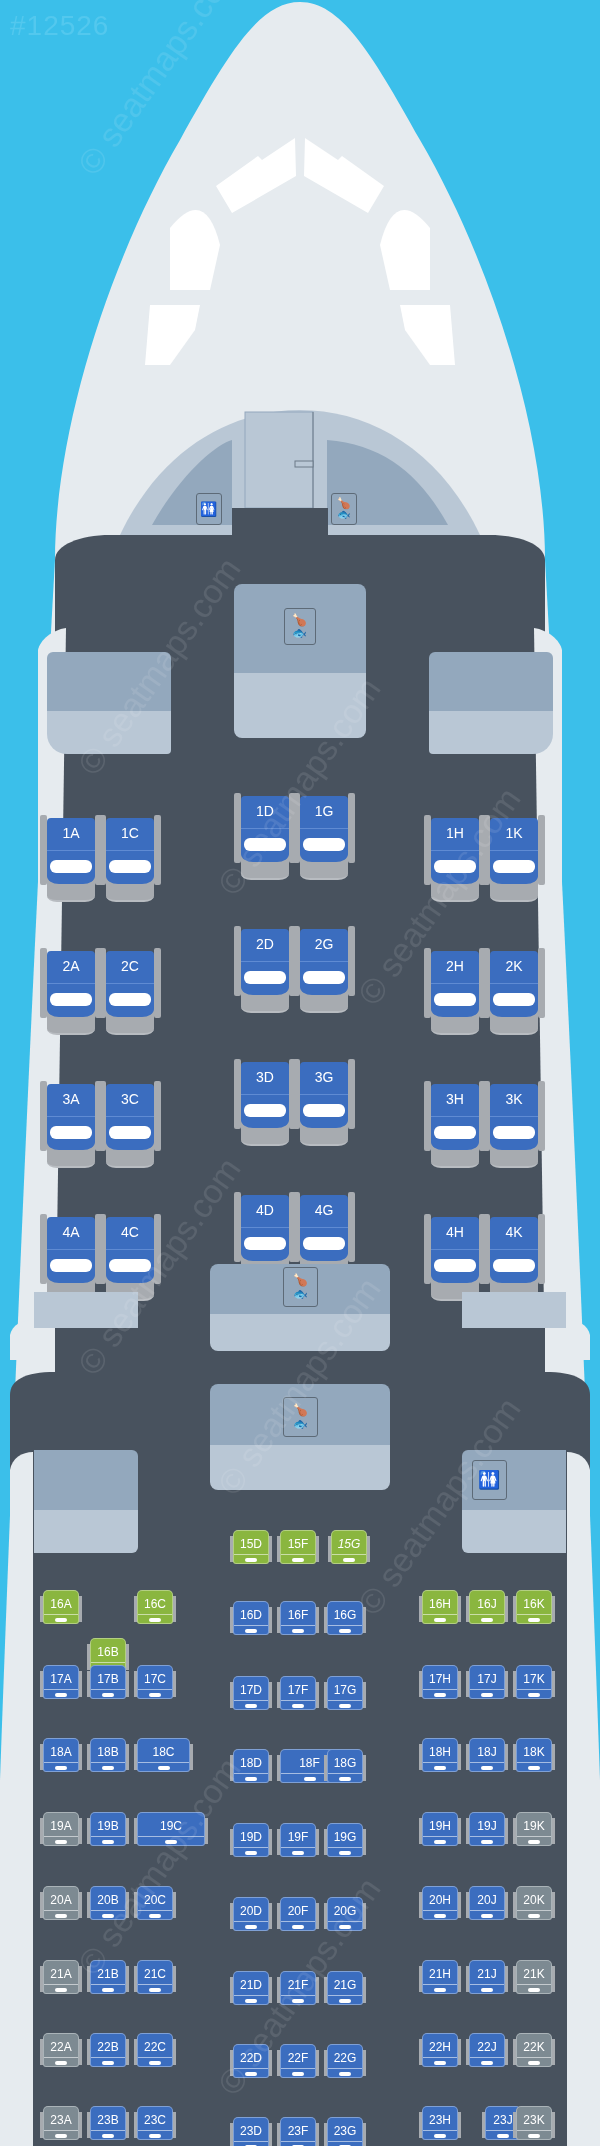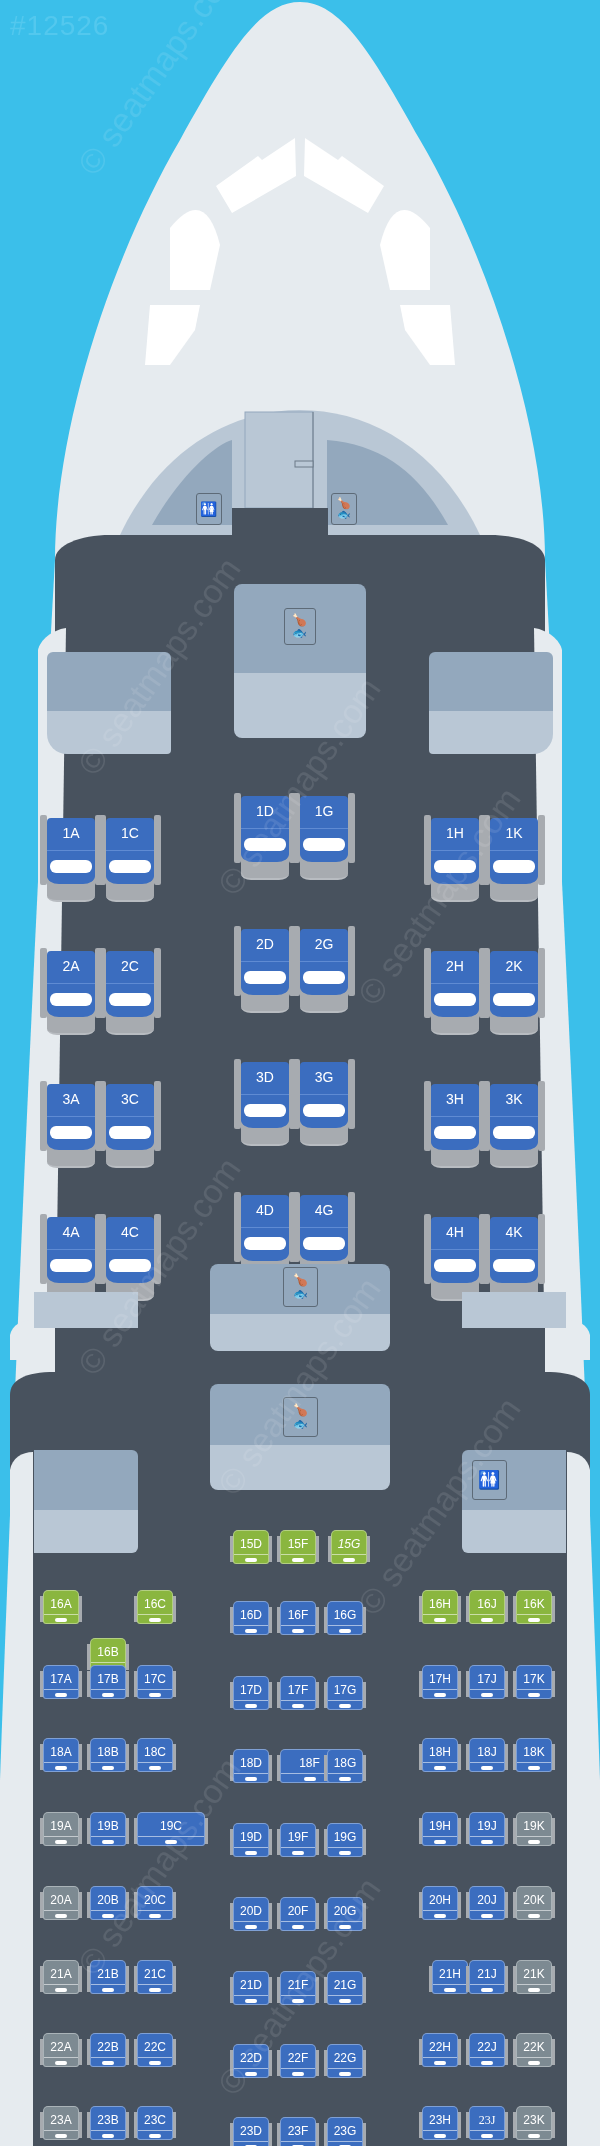--- a/index.html
+++ b/index.html
@@ -483,21 +483,21 @@
       <div class="pill"></div>
       <div class="label">18A</div>
     </div>
     <div class="eseat" style="left: 87px; top: 1738px;">
       <div class="arm l"></div>
       <div class="arm r"></div>
       <div class="back c-blue"></div>
       <div class="pill"></div>
       <div class="label">18B</div>
     </div>
-    <div class="eseat" style="left: 134px; top: 1738px;">
+    <div class="eseat" style="left: 134px; top: 1738px; padding-left: 17px;">
       <div class="arm l"></div>
       <div class="arm r"></div>
       <div class="back c-blue"></div>
       <div class="pill"></div>
       <div class="label">18C</div>
     </div>
     <div class="eseat" style="left: 230px; top: 1749px;">
       <div class="arm l"></div>
       <div class="arm r"></div>
       <div class="back c-blue"></div>
@@ -700,21 +700,21 @@
       <div class="pill"></div>
       <div class="label">21F</div>
     </div>
     <div class="eseat" style="left: 324px; top: 1971px;">
       <div class="arm l"></div>
       <div class="arm r"></div>
       <div class="back c-blue"></div>
       <div class="pill"></div>
       <div class="label">21G</div>
     </div>
-    <div class="eseat" style="left: 429px; top: 1960px;">
+    <div class="eseat" style="left: 419px; top: 1960px;">
       <div class="arm l"></div>
       <div class="arm r"></div>
       <div class="back c-blue"></div>
       <div class="pill"></div>
       <div class="label">21H</div>
     </div>
     <div class="eseat" style="left: 466px; top: 1960px;">
       <div class="arm l"></div>
       <div class="arm r"></div>
       <div class="back c-blue"></div>
@@ -833,21 +833,21 @@
       <div class="pill"></div>
       <div class="label">23G</div>
     </div>
     <div class="eseat" style="left: 419px; top: 2106px;">
       <div class="arm l"></div>
       <div class="arm r"></div>
       <div class="back c-blue"></div>
       <div class="pill"></div>
       <div class="label">23H</div>
     </div>
-    <div class="eseat" style="left: 466px; top: 2106px; font-family: Liberation Serif, serif;">
+    <div class="eseat" style="left: 482px; top: 2106px;">
       <div class="arm l"></div>
       <div class="arm r"></div>
       <div class="back c-blue"></div>
       <div class="pill"></div>
       <div class="label">23J</div>
     </div>
     <div class="eseat" style="left: 513px; top: 2106px;">
       <div class="arm l"></div>
       <div class="arm r"></div>
       <div class="back c-grey"></div>

